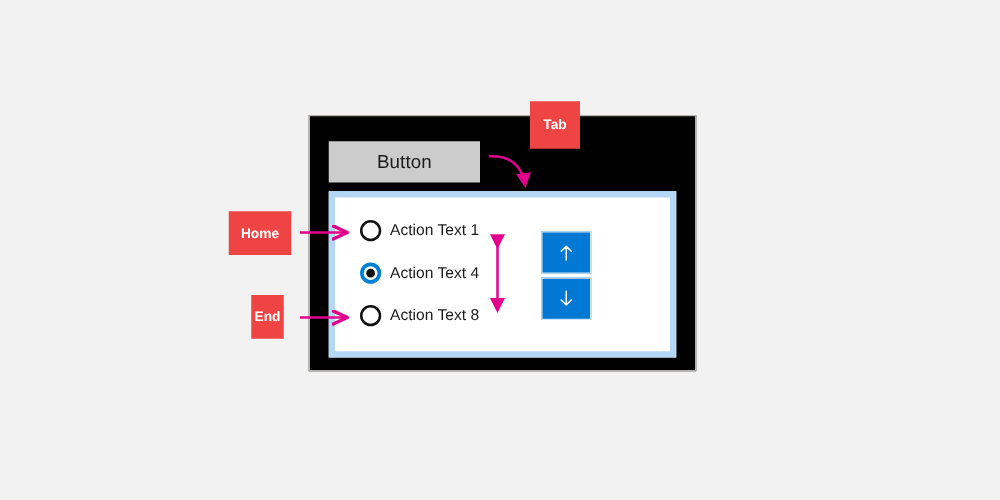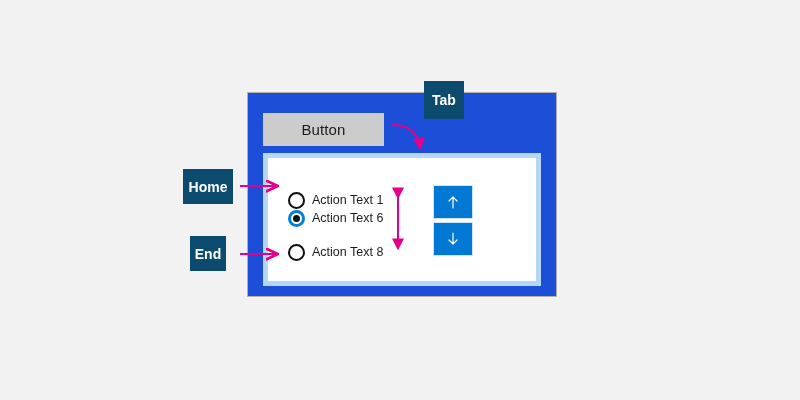--- a/index.html
+++ b/index.html
@@ -31,21 +31,21 @@
     z-index: 5;
   }
 
   
   .dialog {
     position: absolute;
     left: 247px;
     top: 92px;
     width: 310px;
     height: 205px;
-    background: #1d4ed8;
+    background: #000000;
     border: 1px solid #b4b0ab;
     box-sizing: border-box;
     z-index: 2;
   }
 
   
   .push-button {
     position: absolute;
     left: 15px;
     top: 20px;
@@ -79,21 +79,21 @@
   }
 
   
   .radio-row {
     position: absolute;
     left: 20px;
     display: flex;
     align-items: center;
     height: 20px;
   }
-  .radio-row.r0 { top: 32px; }
+  .radio-row.r0 { top: 16px; }
   .radio-row.r1 { top: 50px; }
   .radio-row.r2 { top: 84px; }
 
   .radio-mark {
     width: 17px;
     height: 17px;
     border-radius: 50%;
     box-sizing: border-box;
     border: 2.5px solid #101010;
     background: #ffffff;
@@ -144,33 +144,33 @@
     align-items: center;
     justify-content: center;
   }
   .spin-btn.up   { top: 0; }
   .spin-btn.down { top: 37px; }
   .spin-btn svg { display: block; }
 
   
   .key-badge {
     position: absolute;
-    background: #0c4a6e;
+    background: #ef4444;
     color: #ffffff;
-    font-size: 14px;
+    font-size: 11px;
     font-weight: bold;
     display: flex;
     align-items: center;
     justify-content: center;
     box-sizing: border-box;
     z-index: 6;
   }
   .key-badge.tab  { left: 424px; top: 81px;  width: 40px; height: 38px; }
   .key-badge.home { left: 183px; top: 169px; width: 50px; height: 35px; text-align: center; }
-  .key-badge.end  { left: 190px; top: 236px; width: 36px; height: 35px; }
+  .key-badge.end  { left: 201px; top: 236px; width: 26px; height: 35px; }
 </style>
 </head>
 <body>
 
 <div id="stage">
 
   <div class="dialog">
 
     <div class="push-button">
       <span>Button</span>
@@ -179,21 +179,21 @@
     <div class="listbox">
       <div class="listbox-inner">
 
         <div class="radio-row r0">
           <span class="radio-mark"></span>
           <span class="radio-label">Action Text 1</span>
         </div>
 
         <div class="radio-row r1">
           <span class="radio-mark selected"></span>
-          <span class="radio-label">Action Text 6</span>
+          <span class="radio-label">Action Text 4</span>
         </div>
 
         <div class="radio-row r2">
           <span class="radio-mark"></span>
           <span class="radio-label">Action Text 8</span>
         </div>
 
         <div class="spinner">
           <div class="spin-btn up">
             <svg width="20" height="20" viewBox="0 0 20 20">

